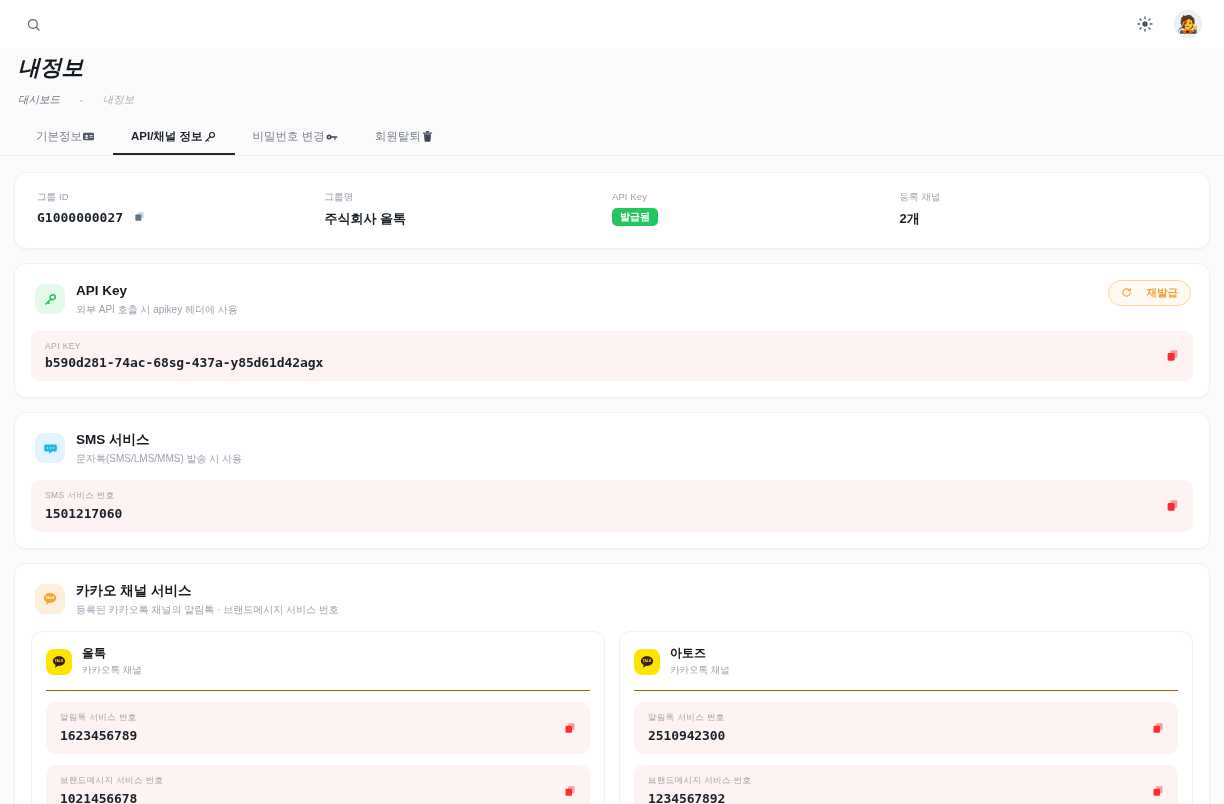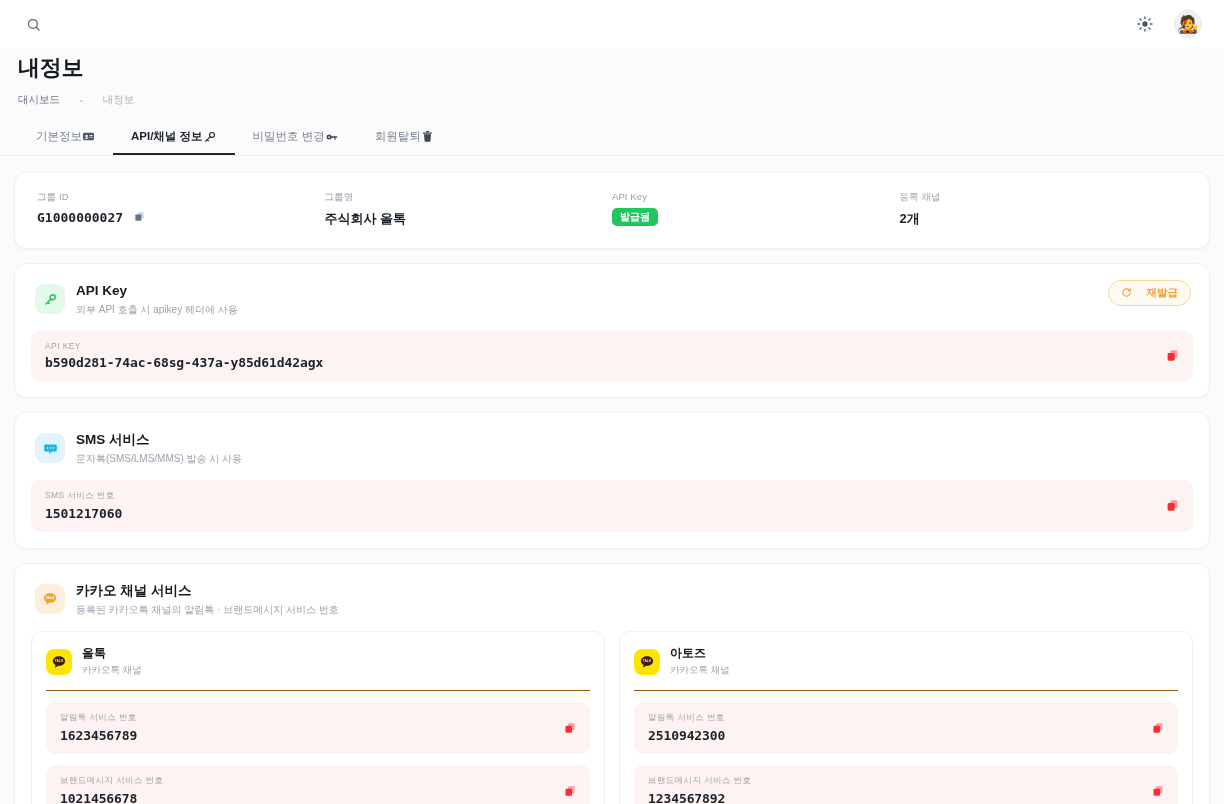--- a/index.html
+++ b/index.html
@@ -33,21 +33,21 @@
     background:#eef1f5;
     display:flex;align-items:center;justify-content:center;
     font-size:17px;line-height:1;
     margin-left:16px;
     overflow:hidden;
     cursor:pointer;
     border:1px solid #e6e9ef;
   }
 
   
-  .header{padding:6px 10px 0 18px;}
+  .header{padding:6px 10px 0 18px;font-style:italic;}
   .page-title{
     font-size:22px;font-weight:700;color:#151a21;letter-spacing:-0.3px;
     line-height:28px;
   }
   .breadcrumb{
     display:flex;align-items:center;gap:20px;
     margin-top:11px;font-size:10.5px;color:#9aa2ad;
   }
   .breadcrumb .crumb-link{color:#6b7280;cursor:pointer;}
   .breadcrumb .crumb-sep{font-size:8px;color:#c3c9d2;}

